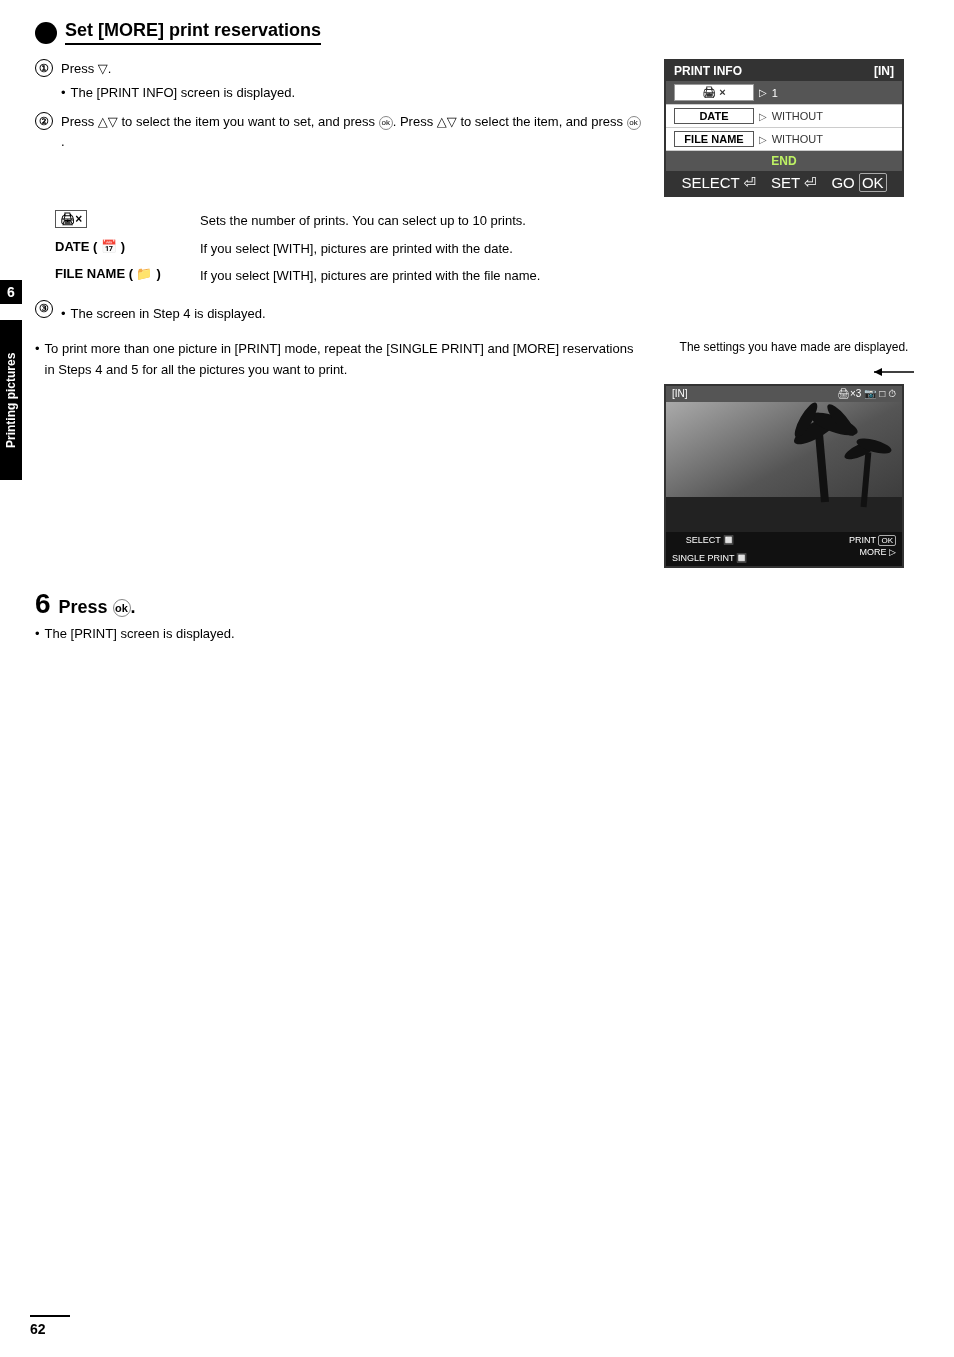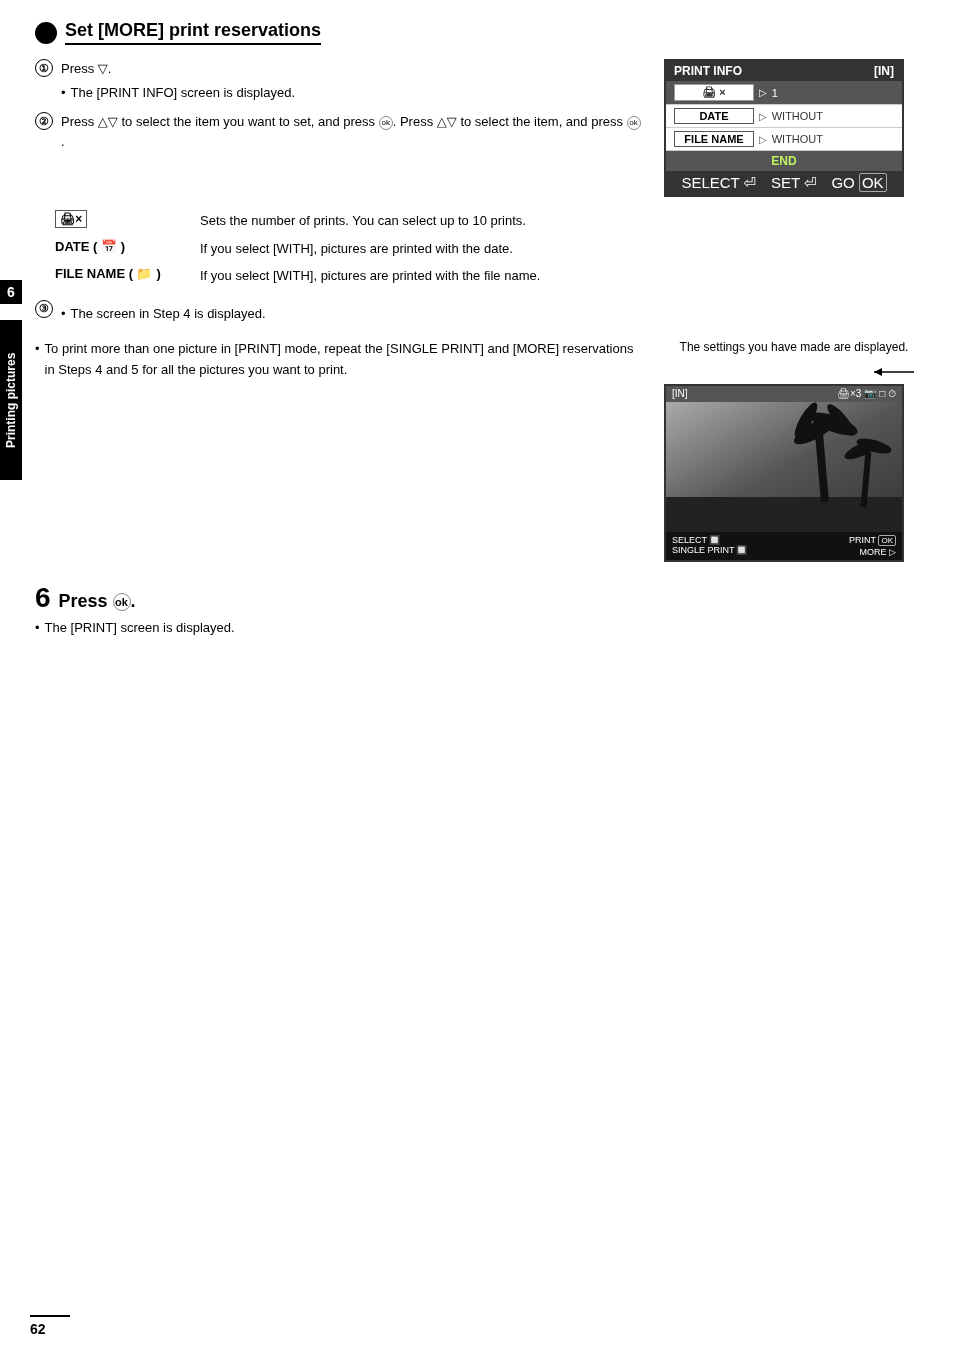--- a/index.html
+++ b/index.html
@@ -327,21 +327,22 @@
       color: #fff;
       display: flex;
       justify-content: space-between;
       padding: 3px 6px;
       font-size: 9px;
     }
 
     .cam-footer-left {
       display: flex;
       flex-direction: column;
-      gap: 0;
+      gap: 8px;
+      text-align: center;
     }
 
     .cam-footer-right {
       display: flex;
       flex-direction: column;
       gap: 2px;
       align-items: flex-end;
     }
 
     

